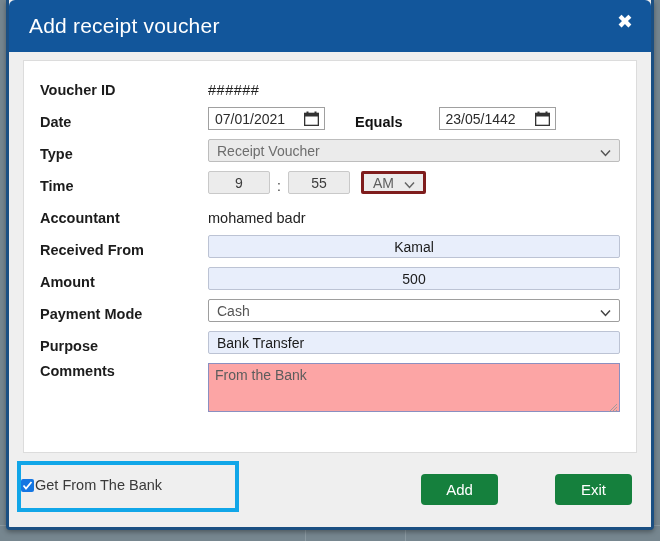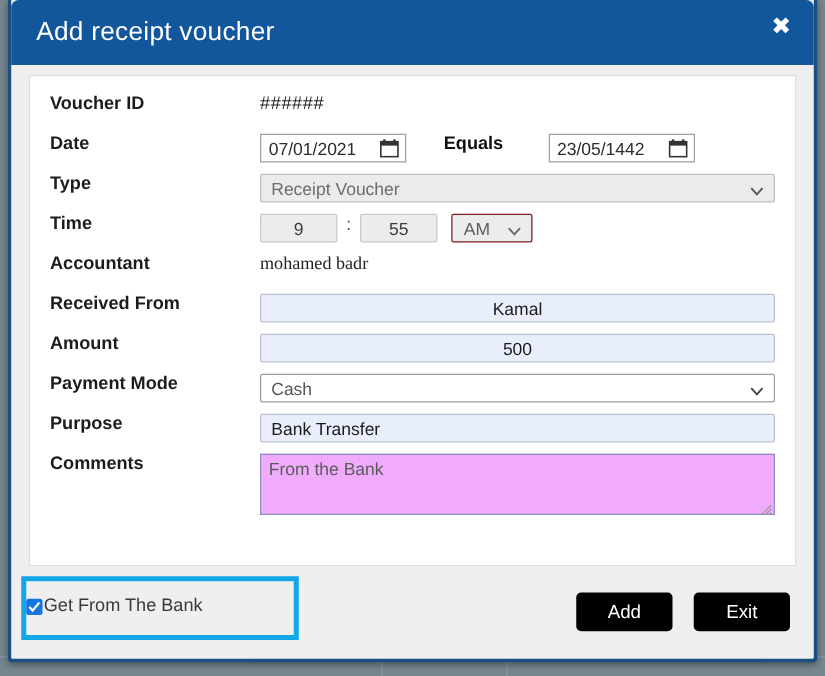--- a/index.html
+++ b/index.html
@@ -83,36 +83,36 @@
   .panel {
     background: #ffffff;
     border: 1px solid #dcdcdc;
     padding: 14px 16px 16px 16px;
     box-sizing: border-box;
     height: 393px;
   }
 
   .row {
     display: flex;
-    align-items: flex-start;
+    align-items: flex-end;
     margin-bottom: 9px;
     height: 23px;
   }
   .row.tall { height: 49px; align-items: flex-start; margin-bottom: 4px;}
   .lbl {
     width: 168px;
     flex: 0 0 168px;
     font-size: 14.5px;
     font-weight: bold;
     color: #1c1c1c;
   }
   .val-static {
     font-size: 14.5px;
     color: #222;
-    font-family: Liberation Serif, serif;
+    font-family: Liberation Sans, sans-serif;
   }
   .val-hash {
     font-size: 14.5px;
     color: #222;
     letter-spacing: 0.5px;
   }
 
   
   .date-box {
     position: relative;
@@ -195,21 +195,21 @@
     width: 18px;
     text-align: center;
     font-size: 14px;
     color: #444;
   }
   .ampm {
     width: 65px;
     height: 23px;
     box-sizing: border-box;
     background: #ececec;
-    border: 1px solid #7f1d1d;
+    border: 3px solid #7f1d1d;
     border-radius: 2px;
     display: flex;
     align-items: center;
     padding-left: 9px;
     font-size: 14px;
     color: #5e5e5e;
     position: relative;
   }
 
   .text-field {
@@ -226,21 +226,21 @@
     color: #1b1b1b;
   }
   .text-field.left {
     justify-content: flex-start;
     padding-left: 8px;
   }
   .textarea-box {
     width: 413px;
     height: 49px;
     box-sizing: border-box;
-    background: #f0abfc;
+    background: #fca5a5;
     border: 1px solid #8a8fc0;
     padding: 3px 6px;
     font-size: 14px;
     color: #5c5c5c;
     position: relative;
   }
   .resize-grip {
     position: absolute;
     right: 1px;
     bottom: 1px;
@@ -289,27 +289,28 @@
   .btns {
     position: absolute;
     right: 19px;
     top: 21px;
     display: flex;
     gap: 17px;
   }
   .btn {
     width: 77px;
     height: 31px;
-    background: #000000;
+    background: #15803d;
     border: none;
     border-radius: 4px;
     color: #ffffff;
     font-size: 15px;
     font-family: "Liberation Sans", sans-serif;
     cursor: pointer;
+    margin-left: 40px;
   }
 </style>
 </head>
 <body>
 
 <div id="backdrop">
   <div class="bg-row" style="top:525px;"></div>
   <div class="bg-col" style="left:305px;"></div>
   <div class="bg-col" style="left:405px;"></div>
 </div>

